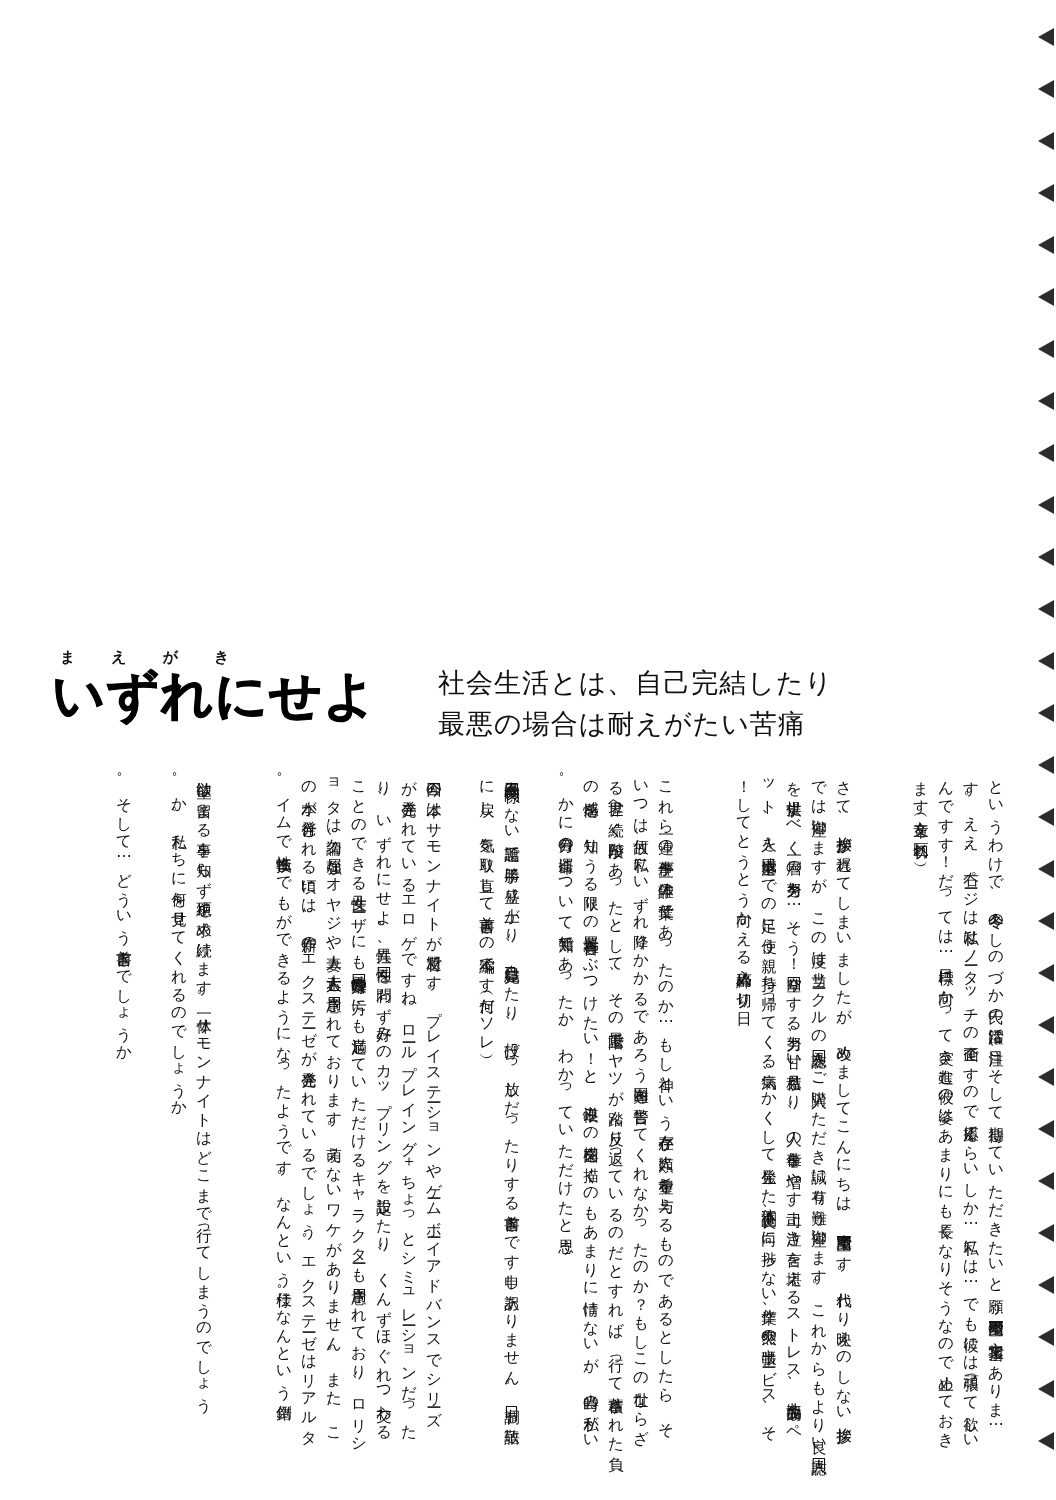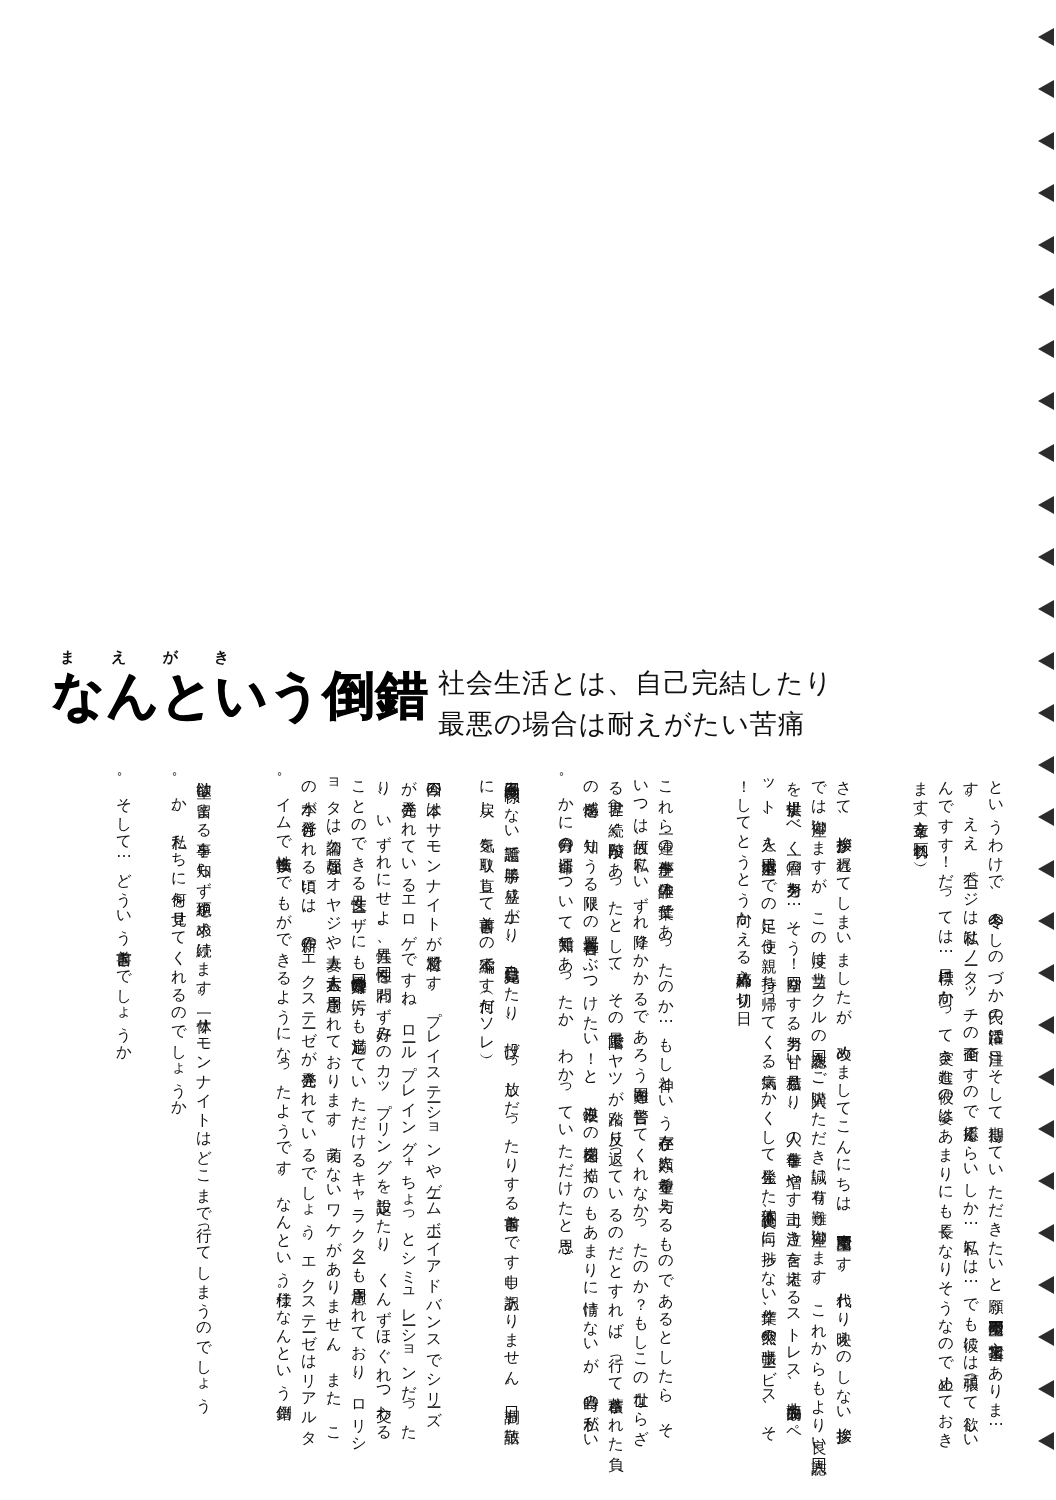--- a/index.html
+++ b/index.html
@@ -140,21 +140,21 @@
     <div class="edge-mark" style="top:1224px;"></div>
     <div class="edge-mark" style="top:1276px;"></div>
     <div class="edge-mark" style="top:1328px;"></div>
     <div class="edge-mark" style="top:1380px;"></div>
     <div class="edge-mark" style="top:1432px;"></div>
   </div>
 
   <div class="title-block">
     <div class="title-main-wrap">
       <div class="furigana">まえがき</div>
-      <div class="title-main">なんという倒錯</div>
+      <div class="title-main">いずれにせよ</div>
     </div>
     <div class="title-sub">社会生活とは、自己完結したり
 最悪の場合は耐えがたい苦痛</div>
   </div>
 
   <div class="body-area">
     <div class="vcol" style="width:152px;">…というわけで、今冬のしのづか氏の活躍に注目、そして期待していただきたいと願う魔空軍団の文字担当であります。ええ、右ページは私はノータッチの企画ですので応援くらいしか…私には…でも彼には頑張って欲しいんですす！だっては…目標に向かって突き進む彼の姿はあまりにも長くなりそうなので止めておきます（文章を区切れ）</div>
     <div class="vcol" style="width:178px;">　さて、挨拶が遅れてしまいましたが、改めましてこんにちは。魔空軍団です。代わり映えのしない挨拶では御座いますが、この度は当サークルの同人誌をご購入いただき誠に有り難う御座います。これからもより良い同人誌を提供すべく一層の努力を…そう！空回りする努力、甘い見積もり、人の仕事を増やす上司、泣き言を堪えるストレス、非協力的なペット、人を成田空港までの足に使う親、持ち帰ってくる病気、かくして発生した体調不良、一向に捗らない作業、突然の出張サービス、そしてとうとう向かえる入稿締め切り日！</div>
     <div class="vcol" style="width:154px;">　これら一連の事件が一体誰の仕業であったのか…もし神という存在が人類に希望を与えるものであるとしたら、そいつは何故、私にいずれ降りかかるであろう困難を警告してくれなかったのか？もしこの世ならざる世界へ続く階段があったとして、その最上階でヤツが踏ん反り返っているのだとすれば、行って蓄積された負の感情を、知りうる限りの罵詈雑言をぶつけたい！と、逆恨みの構図を描くのもあまりに情けないが、当時の私がいかに自分の運命について無知であったか、わかっていただけたと思う。</div>
     <div class="vcol" style="width:78px;">　毎回々々関係のない話題で勝手に盛り上がり、自己完結したり、投げっ放しだったりする前書きです申し訳ありません。口調も敬語に戻し、気を取り直して前書きの本編です（何だソレ）</div>

